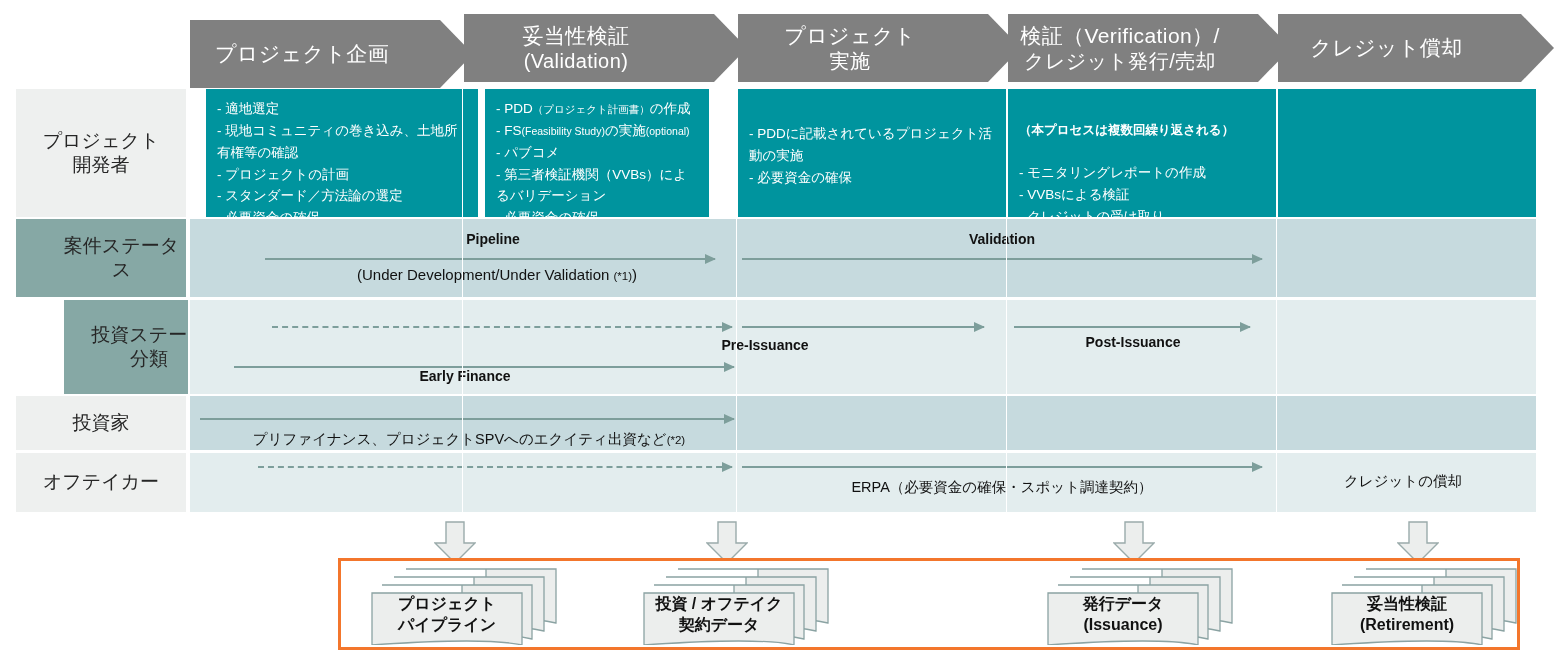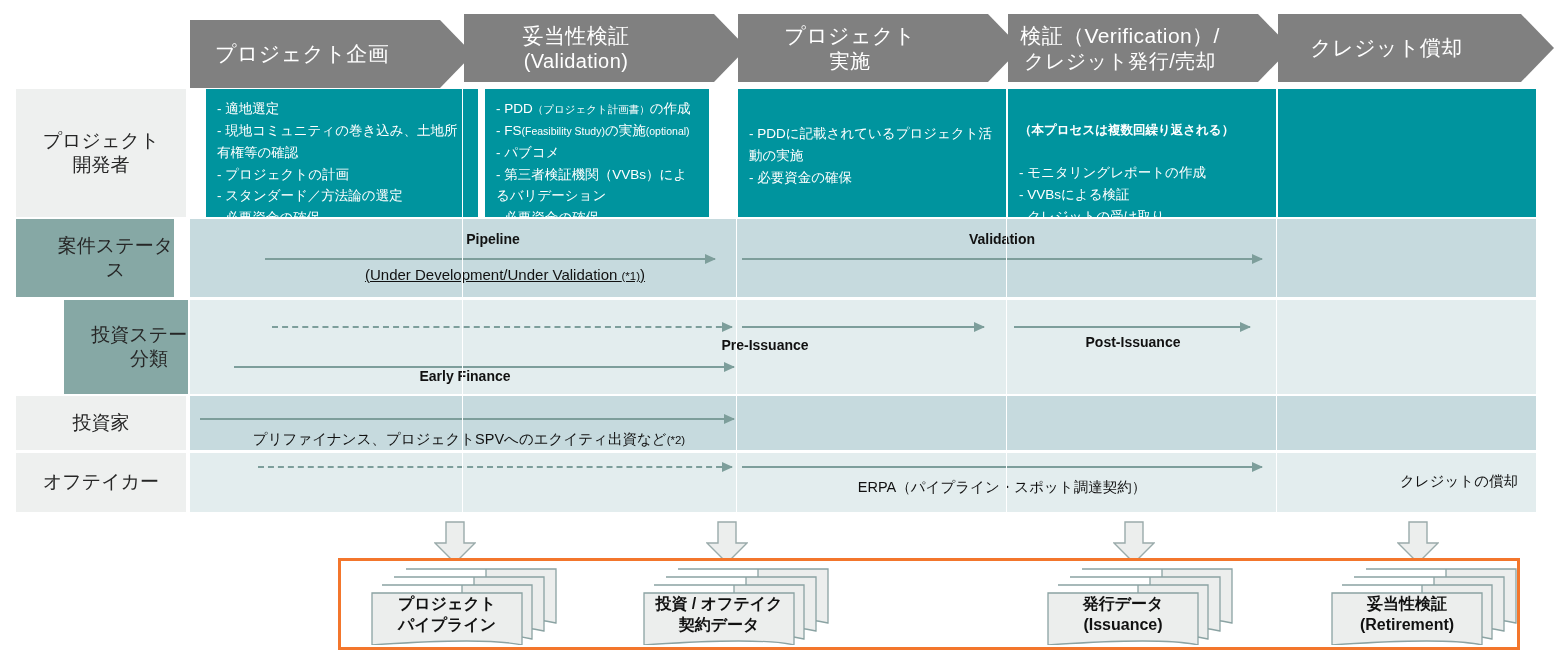--- a/index.html
+++ b/index.html
@@ -148,27 +148,27 @@
     </div>
   </div>
 
   <div class="cell teal" style="left:738px;top:89px;width:268px;height:128px;">
     <div class="bullets" style="padding-top:34px;">- PDDに記載されているプロジェクト活動の実施
 - 必要資金の確保</div>
   </div>
 
   <div class="cell teal" style="left:1278px;top:89px;width:258px;height:128px;"></div>
 
-  <div class="cell lbl lbl-teal" style="left:16px;top:219px;width:158px;height:78px;padding-left:41px;">案件ステータス</div>
+  <div class="cell lbl lbl-teal" style="left:16px;top:219px;width:170px;height:78px;padding-left:41px;">案件ステータス</div>
 
   <div class="cell band-dark" style="left:190px;top:219px;width:1346px;height:78px;"></div>
 
   <div class="atxt" style="left:265px;top:231px;width:456px;">Pipeline</div>
   <div class="arrow" style="left:265px;top:258px;width:450px;"></div>
-  <div class="atxt small" style="left:257px;top:266px;width:496px;text-decoration:underline;"><span>(Under Development/Under Validation </span><span class="tiny">(*1)</span><span>)</span></div>
+  <div class="atxt small" style="left:249px;top:266px;width:496px;"><span>(Under Development/Under Validation </span><span class="tiny">(*1)</span><span>)</span></div>
 
   <div class="atxt" style="left:742px;top:231px;width:520px;">Validation</div>
   <div class="arrow" style="left:742px;top:258px;width:520px;"></div>
 
   <div class="cell lbl lbl-teal" style="left:16px;top:300px;width:170px;height:94px;white-space:pre-line;margin-left:48px;">投資ステージ
 分類</div>
 
   <div class="cell band-light" style="left:190px;top:300px;width:1346px;height:94px;"></div>
 
   <div class="arrow dashed" style="left:272px;top:326px;width:460px;"></div>
@@ -187,22 +187,22 @@
 
   <div class="arrow" style="left:200px;top:418px;width:534px;"></div>
   <div class="atxt jp" style="left:196px;top:430px;width:546px;"><span>プリファイナンス、プロジェクトSPVへのエクイティ出資など</span><span class="tiny">(*2)</span></div>
 
   <div class="cell lbl lbl-grey" style="left:16px;top:453px;width:170px;height:59px;">オフテイカー</div>
 
   <div class="cell band-light" style="left:190px;top:453px;width:1346px;height:59px;"></div>
 
   <div class="arrow dashed" style="left:258px;top:466px;width:474px;"></div>
   <div class="arrow" style="left:742px;top:466px;width:520px;"></div>
-  <div class="atxt jp" style="left:742px;top:478px;width:520px;">ERPA（パイプライン・スポット調達契約）</div>
-  <div class="atxt jp" style="left:1288px;top:472px;width:230px;text-align:right;">クレジットの償却</div>
+  <div class="atxt jp" style="left:742px;top:478px;width:520px;">ERPA（必要資金の確保・スポット調達契約）</div>
+  <div class="atxt jp" style="left:1288px;top:472px;width:230px;text-align:center;">クレジットの償却</div>
 
   <div class="colsep" style="left:462px;top:89px;height:423px;"></div>
   <div class="colsep" style="left:736px;top:89px;height:423px;"></div>
   <div class="colsep" style="left:1006px;top:89px;height:423px;"></div>
   <div class="colsep" style="left:1276px;top:89px;height:423px;"></div>
   <div class="colsep" style="left:188px;top:89px;height:423px;width:2px;"></div>
 
   <div class="rowsep" style="left:16px;top:217px;width:1520px;"></div>
   <div class="rowsep" style="left:16px;top:297px;width:1520px;height:3px;"></div>
   <div class="rowsep" style="left:16px;top:394px;width:1520px;"></div>

